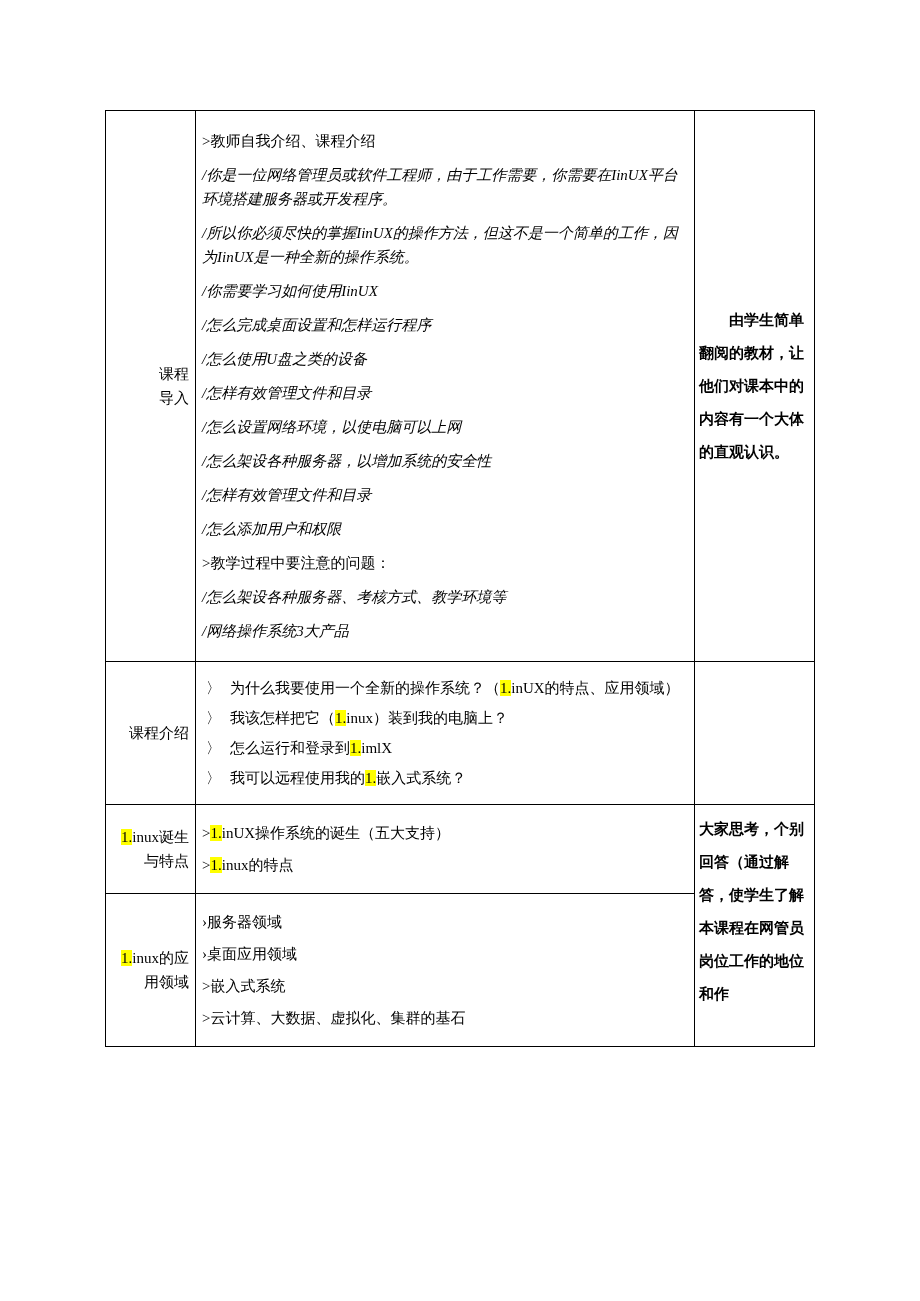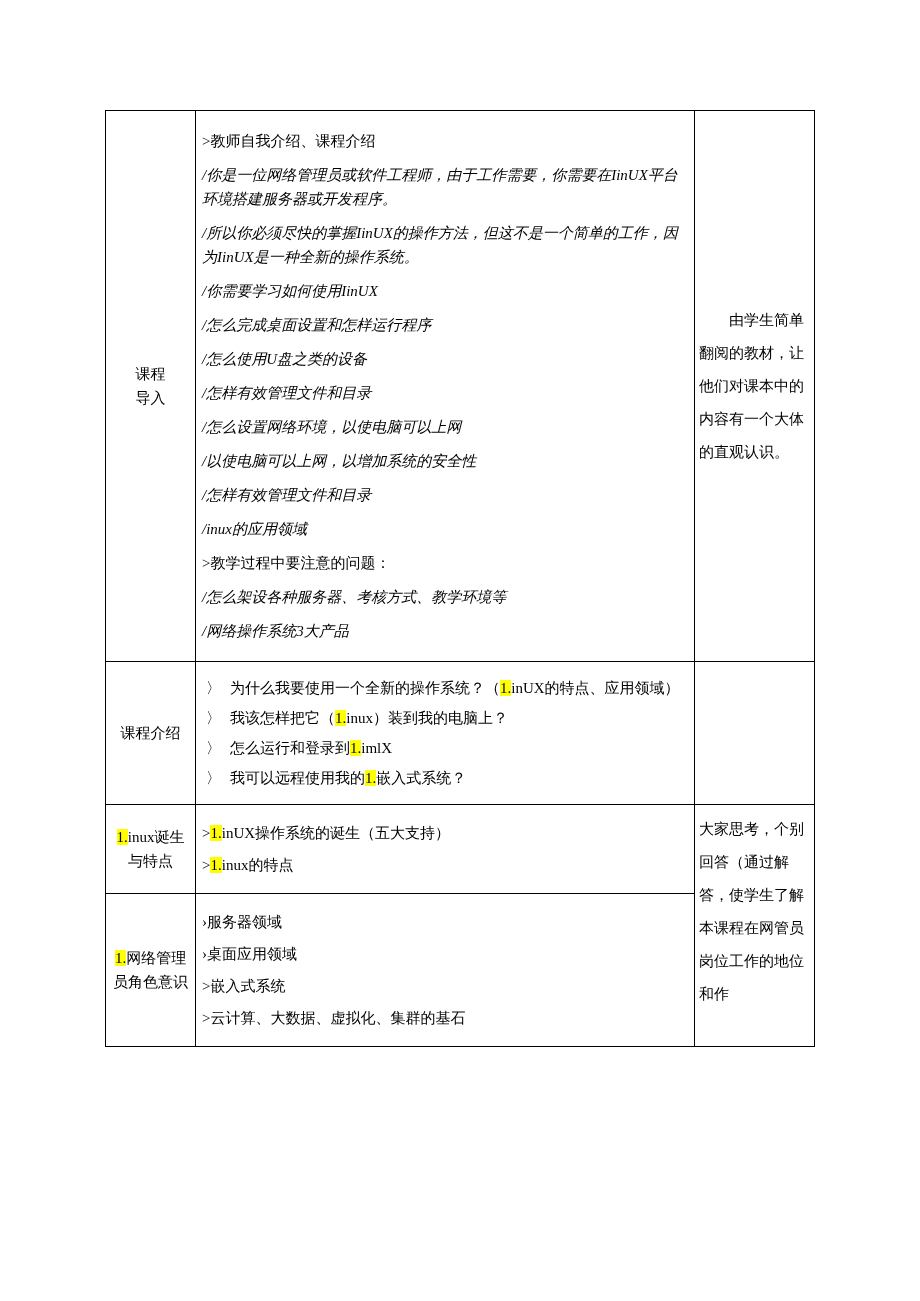--- a/index.html
+++ b/index.html
@@ -15,23 +15,23 @@
   table {
     border-collapse: collapse;
     width: 100%;
     table-layout: fixed;
   }
   td {
     border: 1px solid #000;
     vertical-align: middle;
     padding: 4px 6px;
   }
-  td.col1 { width: 90px; text-align: center; vertical-align: middle; }
+  td.col1 { width: 90px; text-align: right; vertical-align: middle; }
   td.col2 { width: auto; text-align: left; vertical-align: top; padding: 8px 6px; margin-top: 28px; }
-  td.col3 { width: 120px; text-align: left; vertical-align: middle; padding: 6px 4px; font-size: 15px; }
+  td.col3 { width: 120px; text-align: left; vertical-align: middle; padding: 6px 4px; font-size: 15px; font-weight: bold; }
   .hl { background: #ffff00; }
   .line { margin: 4px 0; }
   .i1 { margin-left: 28px; }
   .bi { margin: 6px 0; display: flex; }
   .bi .arrow { width: 28px; display: inline-block; text-align: left; padding-left: 4px; }
   .bi .txt { flex: 1; }
   .spaced .line { margin: 10px 0; }
   .spaced .i1 { margin-top:10px; margin-bottom:10px;font-style:italic; }
   .tight .line { margin: 8px 0; }
 </style>
@@ -47,23 +47,23 @@
     </td>
     <td class="col2 spaced">
       <div class="line">&gt;教师自我介绍、课程介绍</div>
       <div class="line i1" style="text-indent:0;">/你是一位网络管理员或软件工程师，由于工作需要，你需要在IinUX平台环境搭建服务器或开发程序。</div>
       <div class="line i1">/所以你必须尽快的掌握IinUX的操作方法，但这不是一个简单的工作，因为IinUX是一种全新的操作系统。</div>
       <div class="line i1">/你需要学习如何使用IinUX</div>
       <div class="line i1">/怎么完成桌面设置和怎样运行程序</div>
       <div class="line i1">/怎么使用U盘之类的设备</div>
       <div class="line i1">/怎样有效管理文件和目录</div>
       <div class="line i1">/怎么设置网络环境，以使电脑可以上网</div>
-      <div class="line i1">/以使电脑可以上网，以增加系统的安全性</div>
+      <div class="line i1">/怎么架设各种服务器，以增加系统的安全性</div>
       <div class="line i1">/怎样有效管理文件和目录</div>
-      <div class="line i1">/inux的应用领域</div>
+      <div class="line i1">/怎么添加用户和权限</div>
       <div class="line">&gt;教学过程中要注意的问题：</div>
       <div class="line i1">/怎么架设各种服务器、考核方式、教学环境等</div>
       <div class="line i1">/网络操作系统3大产品</div>
     </td>
     <td class="col3">
       <div style="line-height:2.2;">　　由学生简单翻阅的教材，让他们对课本中的内容有一个大体的直观认识。</div>
     </td>
   </tr>
 
   <tr>
@@ -111,21 +111,21 @@
         <span>&gt;</span><span class="hl">1.</span><span>inux的特点</span>
       </div>
     </td>
     <td class="col3" rowspan="2" style="vertical-align:top; padding-top:8px;">
       <div style="line-height:2.2;">大家思考，个别回答（通过解答，使学生了解本课程在网管员岗位工作的地位和作</div>
     </td>
   </tr>
 
   <tr>
     <td class="col1">
-      <span class="hl">1.</span><span>网络管理员角色意识</span>
+      <span class="hl">1.</span><span>inux的应用领域</span>
     </td>
     <td class="col2 tight">
       <div class="line">›服务器领域</div>
       <div class="line">›桌面应用领域</div>
       <div class="line">&gt;嵌入式系统</div>
       <div class="line">&gt;云计算、大数据、虚拟化、集群的基石</div>
     </td>
   </tr>
 </tbody>
   </table>

